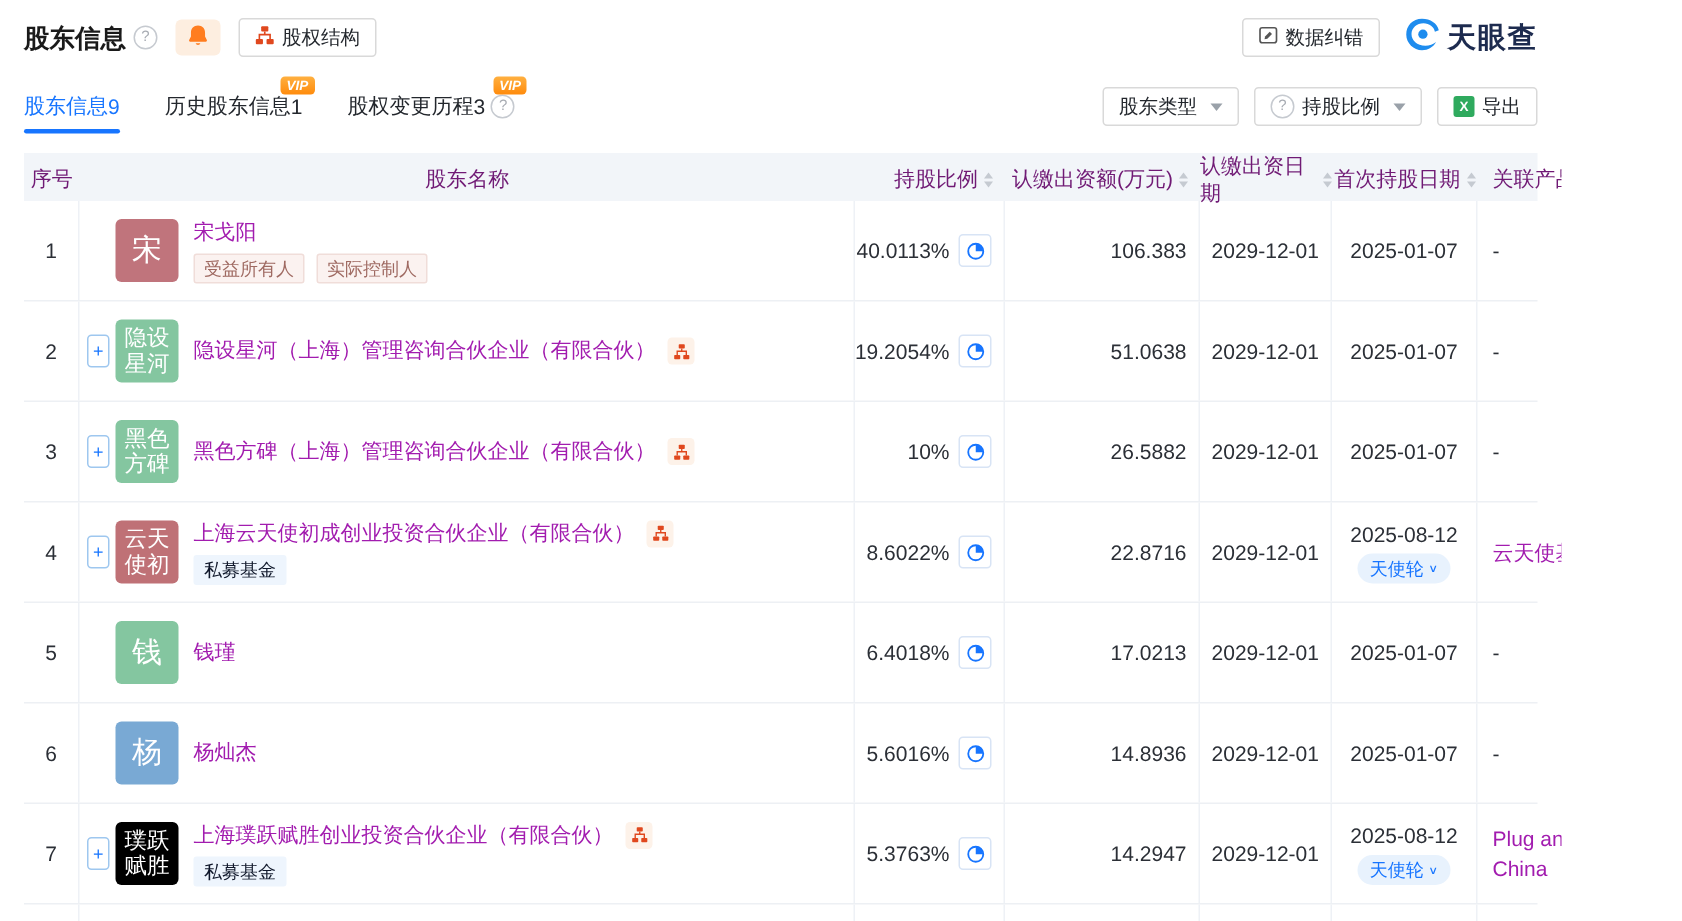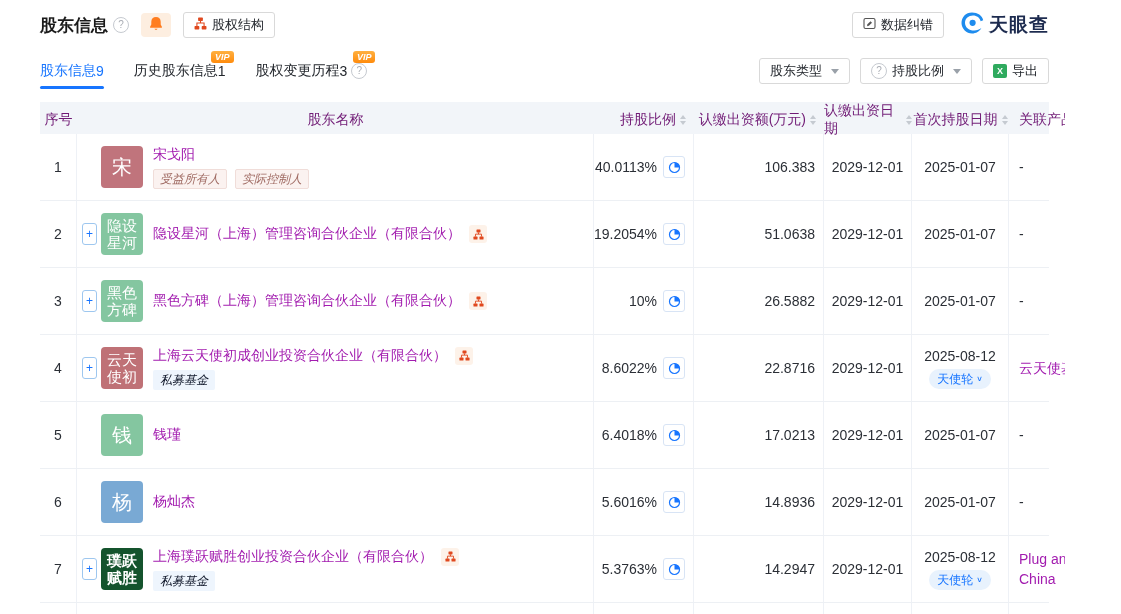--- a/index.html
+++ b/index.html
@@ -1,17 +1,17 @@
 <!DOCTYPE html>
 <html><head>
 <meta charset="utf-8">
 <style>
   html,body{margin:0;padding:0;background:#fff;}
   .page{width:1041px;height:614px;background:#fff;overflow:hidden;position:relative;
-        font-family:"Liberation Sans","DejaVu Sans",sans-serif;color:#25292f;padding-left:24px;}
+        font-family:"Liberation Sans","DejaVu Sans",sans-serif;color:#25292f;}
   
   .hdr{display:flex;align-items:center;padding:10px 16px 0 16px;height:30px;}
   .title{font-size:17px;font-weight:bold;color:#1a1a1a;}
   .q-icon{display:inline-block;width:14px;height:14px;border:1px solid #c6cad0;border-radius:50%;
           color:#a9adb4;font-size:10px;line-height:13px;text-align:center;margin-left:5px;flex:none;}
   .bell-btn{margin-left:12px;width:30px;height:24px;background:#fdeee0;border-radius:4px;
             display:inline-flex;align-items:center;justify-content:center;border:none;cursor:pointer;}
   .btn{display:inline-flex;align-items:center;gap:5px;border:1px solid #d9d9d9;border-radius:3px;
        background:#fff;font-size:13px;color:#23272d;padding:0 10px;height:26px;cursor:pointer;
        font-family:inherit;white-space:nowrap;}
@@ -60,21 +60,21 @@
           margin-right:4px;cursor:pointer;padding:0;font-family:inherit;}
   .expand-ph{flex:none;width:15px;margin-right:4px;}
   .avatar{flex:none;width:42px;height:42px;border-radius:4px;color:#fff;display:flex;flex-direction:column;
           align-items:center;justify-content:center;font-size:20px;line-height:22px;}
   .avatar.multi{font-size:15px;line-height:17px;}
   .name-block{margin-left:10px;min-width:0;}
   .name-line{display:flex;align-items:center;}
   .name-link{color:#a21caf;text-decoration:none;cursor:pointer;}
   .corp-icon{flex:none;width:18px;height:18px;background:#fdf2e9;border-radius:3px;margin-left:8px;
              display:inline-flex;align-items:center;justify-content:center;cursor:pointer;}
-  .tag-line{display:flex;gap:8px;margin-top:5px;font-style:italic;}
+  .tag-line{display:flex;gap:8px;margin-top:5px;}
   .p-tag{background:#fbf2f0;border:1px solid #f0ddd9;color:#9f6a62;font-size:12px;line-height:18px;
          padding:0 6px;border-radius:2px;white-space:nowrap;}
   .c-tag{background:#eef5fd;color:#0f172a;font-size:12px;line-height:20px;padding:0 7px;border-radius:2px;white-space:nowrap;}
   .pie-btn{flex:none;width:20px;height:20px;border:1px solid #d8e4f5;border-radius:3px;background:#fff;
            display:inline-flex;align-items:center;justify-content:center;margin-left:6px;cursor:pointer;}
   .round-tag{display:inline-flex;align-items:center;gap:3px;background:#e8f2fd;color:#1775ff;font-size:12px;
              line-height:20px;padding:0 8px;border-radius:10px;cursor:pointer;white-space:nowrap;}
   .round-tag .chev{font-size:9px;transform:scaleY(.8);}
   .rel-link{line-height:20px;}
 </style>
@@ -402,21 +402,21 @@
           <div class="td c-date">2029-12-01</div>
           <div class="td c-date c-first">
             <div>2025-01-07</div>
           </div>
           <div class="td c-rel">-</div>
         </div>
         <div class="tr">
           <div class="td c-no">7</div>
           <div class="td c-name">
             <button class="expand">+</button>
-            <div class="avatar multi" style="background: #14532d; font-weight: bold;">
+            <div class="avatar multi" style="background: #000000;">
               <div>璞跃</div>
               <div>赋胜</div>
             </div>
             <div class="name-block">
               <div class="name-line">
                 <a class="name-link">上海璞跃赋胜创业投资合伙企业（有限合伙）</a>
                 <span class="corp-icon">
                   <svg width="11" height="11" viewBox="0 0 12 12">
                     <rect x="3.8" y="0.5" width="4.4" height="3.2" rx="0.6" fill="#e0481e"></rect>
                     <rect x="0.5" y="8.3" width="4.4" height="3.2" rx="0.6" fill="#e0481e"></rect>

